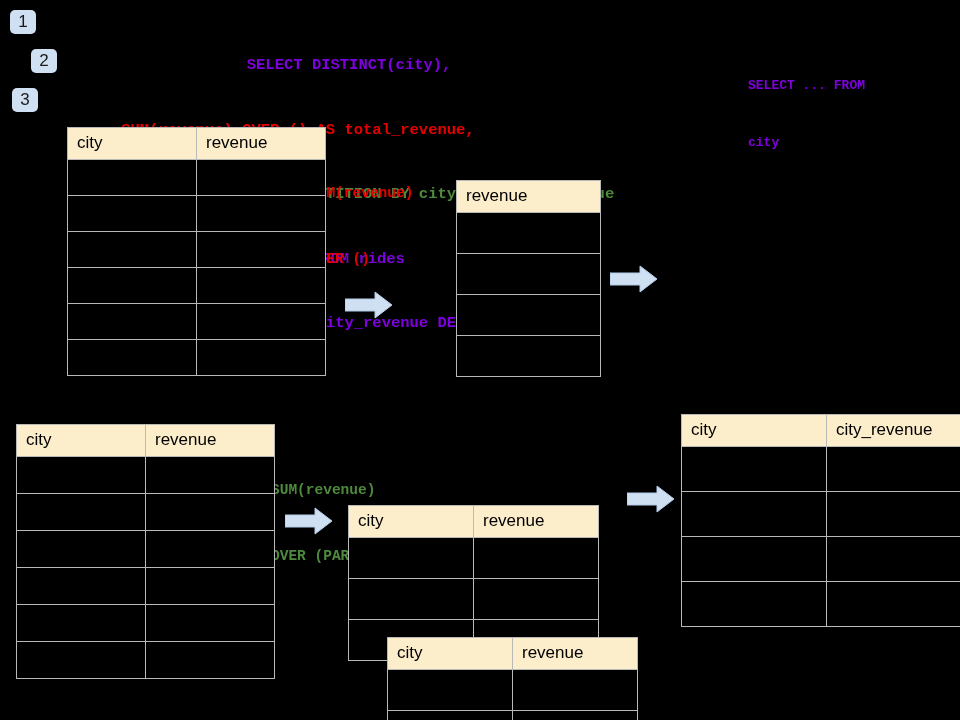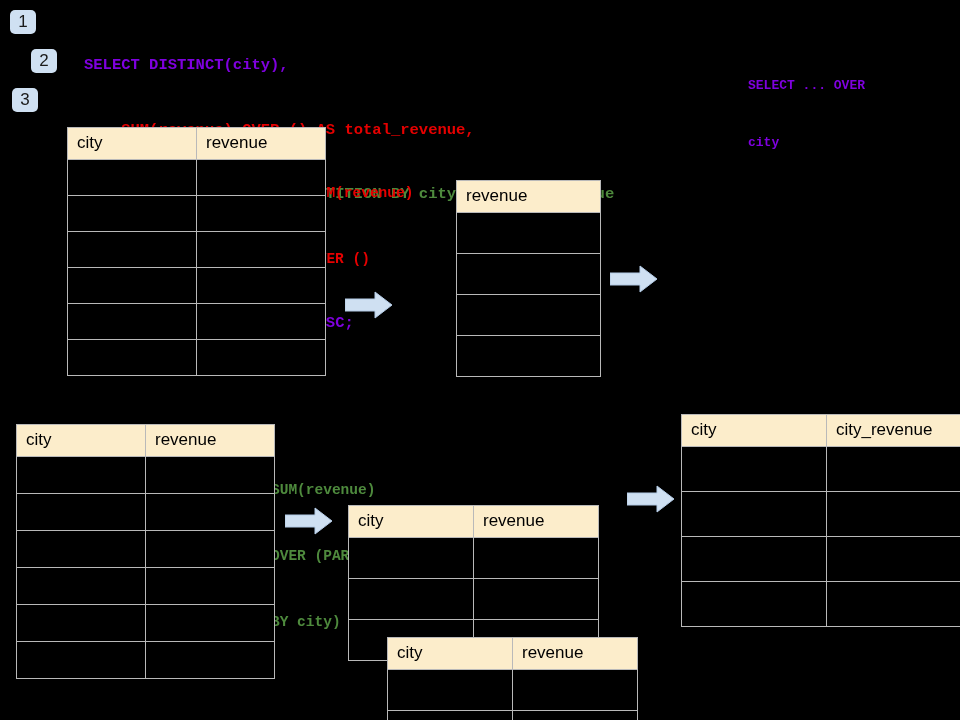--- a/index.html
+++ b/index.html
@@ -41,21 +41,21 @@
   .sql {
     position: absolute;
     font-family: "Liberation Mono", monospace;
     font-size: 15.5px;
     line-height: 21.5px;
     white-space: pre;
     font-weight: bold;
     letter-spacing: 0px;
   }
   .sql-line { white-space: pre; }
-  .c-purple { color: #7f00df; }
+  .c-purple { color: #7f00df; text-align: center; }
   .c-red    { color: #e60000; }
   .c-green  { color: #4e8a3d; }
 
   
   .annot {
     position: absolute;
     font-family: "Liberation Mono", monospace;
     font-size: 14.5px;
     line-height: 22px;
     font-weight: bold;
@@ -113,33 +113,32 @@
 
   <div class="sql" style="left:84px; top:12px;">
     <div class="sql-line c-purple">SELECT DISTINCT(city),</div>
     <div class="sql-line c-red">    SUM(revenue) OVER () AS total_revenue,</div>
     <div class="sql-line c-green">    SUM(revenue) OVER (PARTITION BY city) as city_revenue</div>
     <div class="sql-line c-purple">  FROM rides</div>
     <div class="sql-line c-purple">  ORDER by city_revenue DESC;</div>
   </div>
 
   <div class="annot-sidelabel" style="left:748px; top:38px;">
-    <div>SELECT ... OVER</div>
+    <div>SELECT ... FROM</div>
     <div>city</div>
   </div>
 
   <div class="annot annot-red" style="left:309px; top:138px;">
     <div>SUM(revenue)</div>
     <div>OVER ()</div>
   </div>
 
   <div class="annot annot-green" style="left:271px; top:435px;">
     <div>SUM(revenue)</div>
     <div>OVER (PARTITION</div>
-    <div>BY city)</div>
   </div>
 
   <table class="tbl" style="left:67px; top:127px; width:238px;">
     <tbody>
         <tr>
       <td class="hd" style="width:119px;">city</td>
       <td class="hd" style="width:119px;">revenue</td>
     </tr>
     <tr>
           <td style="height:35px;"></td>

